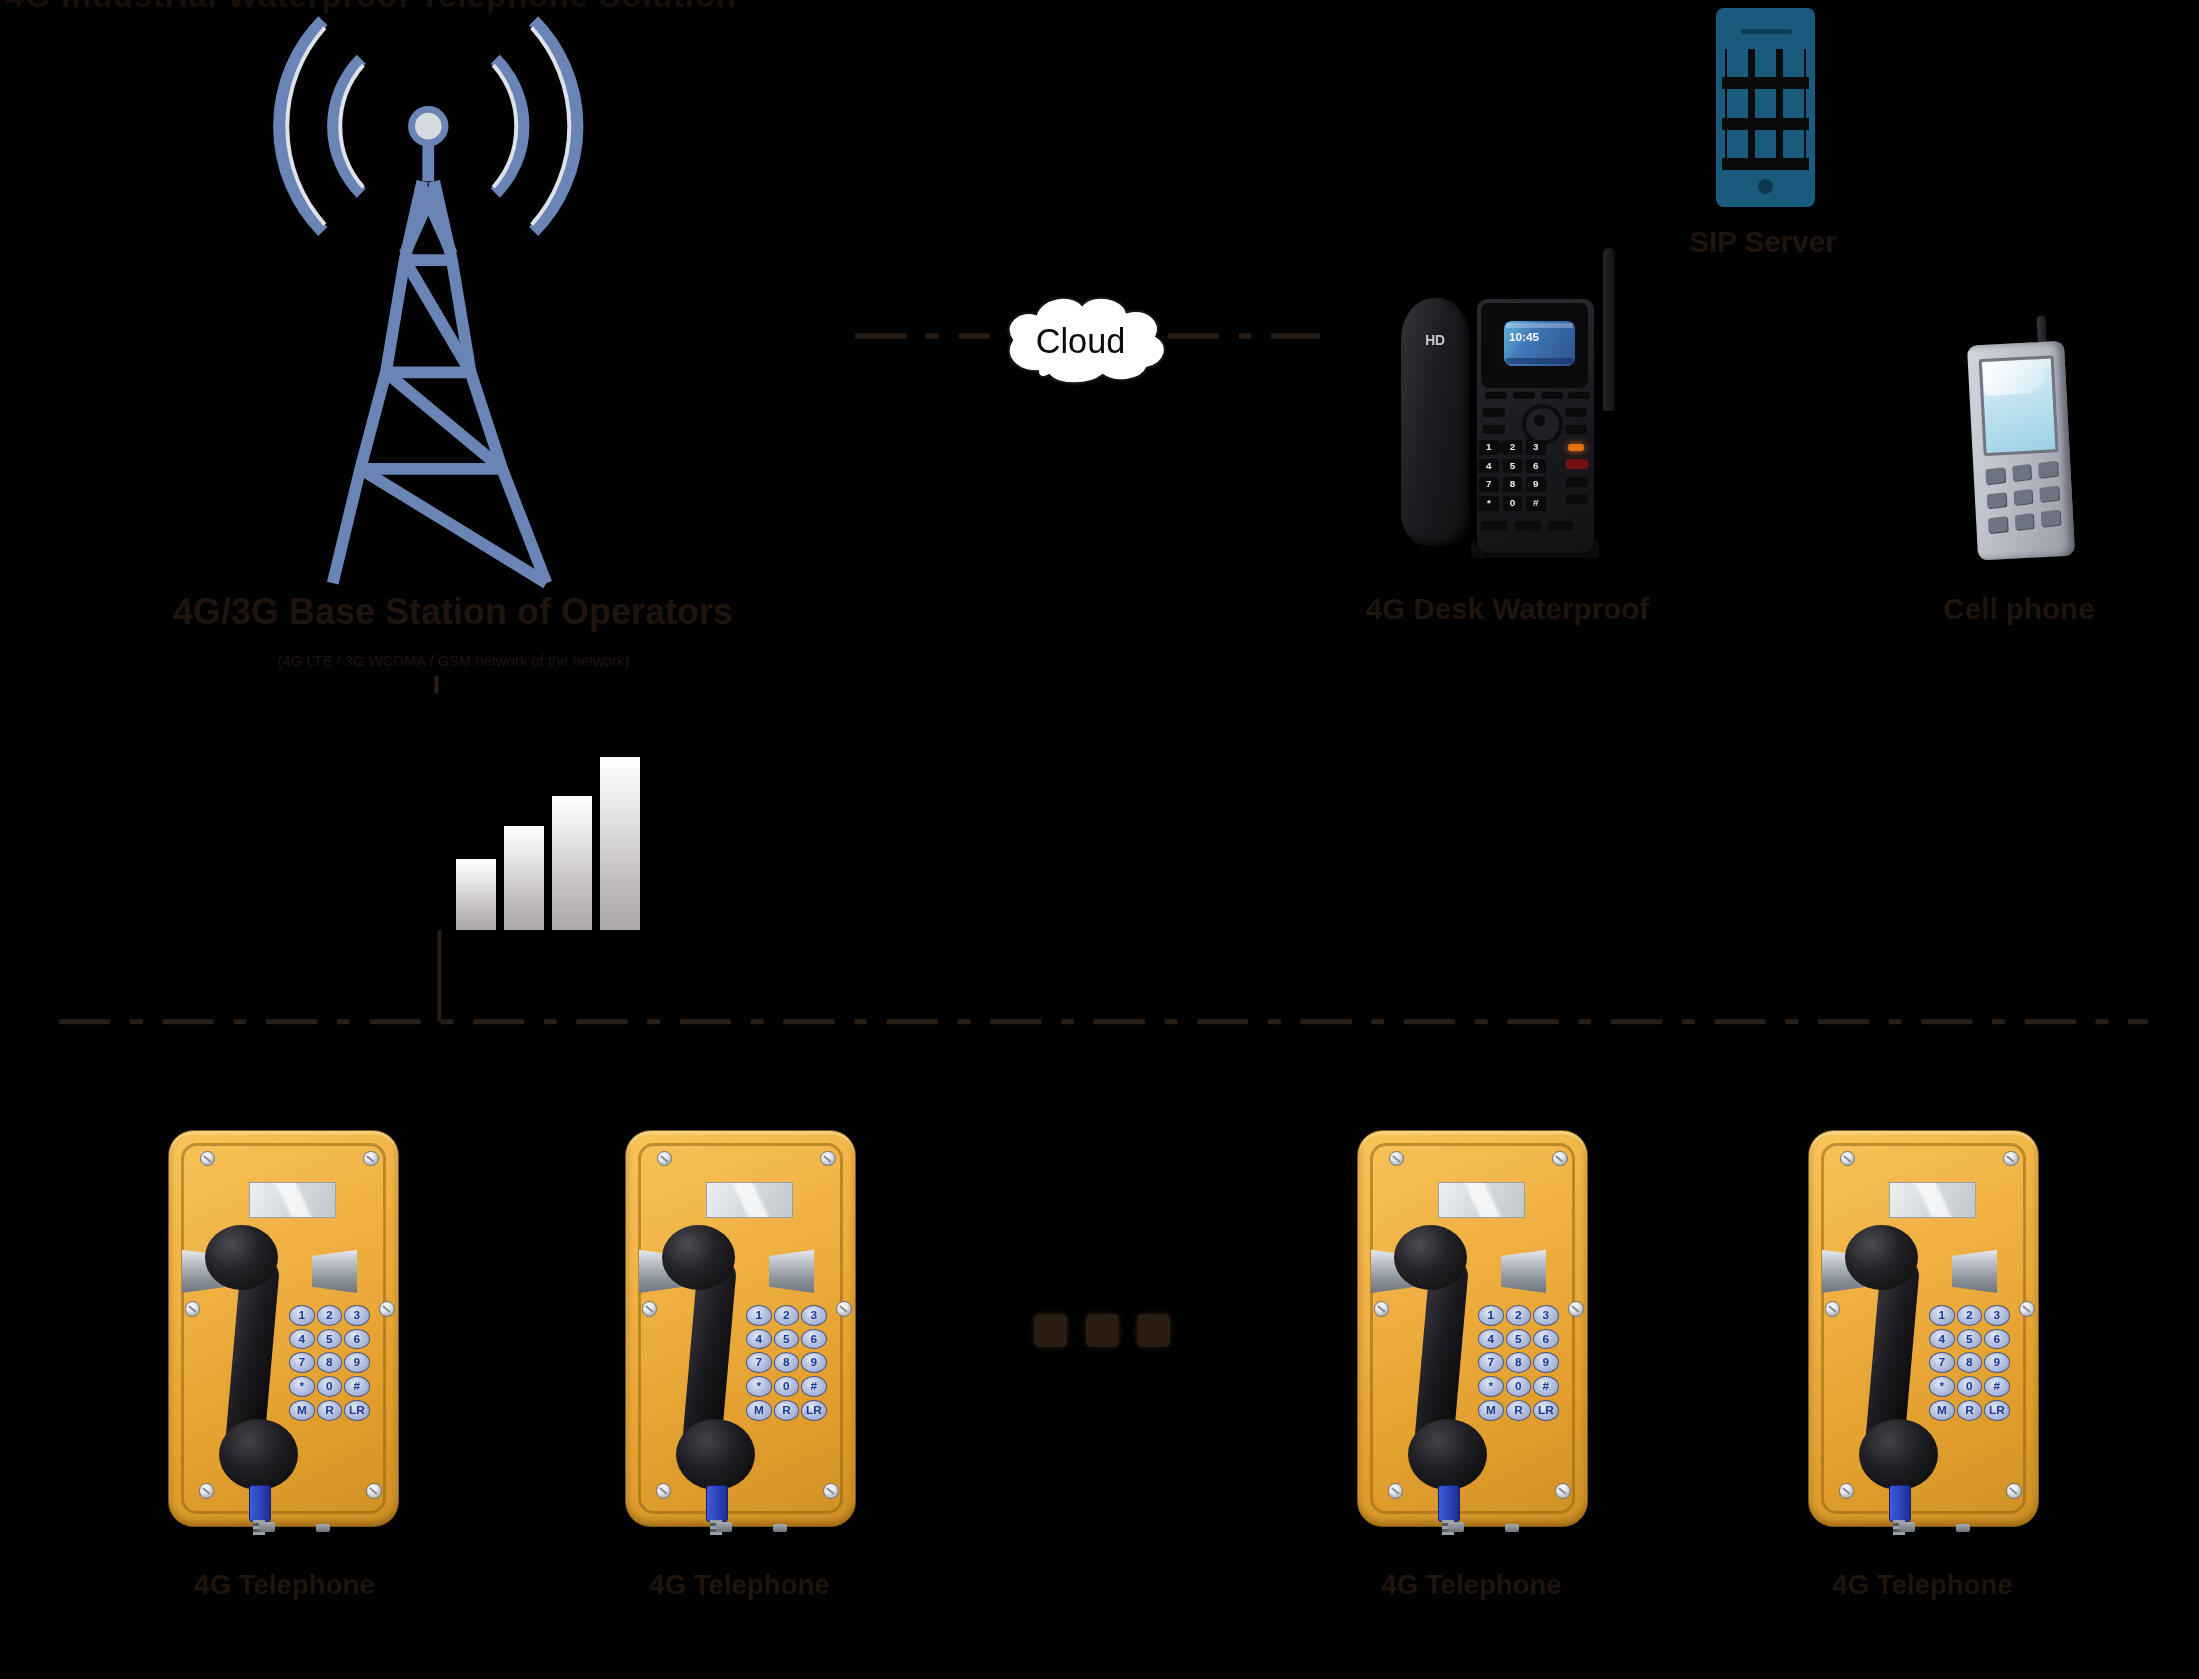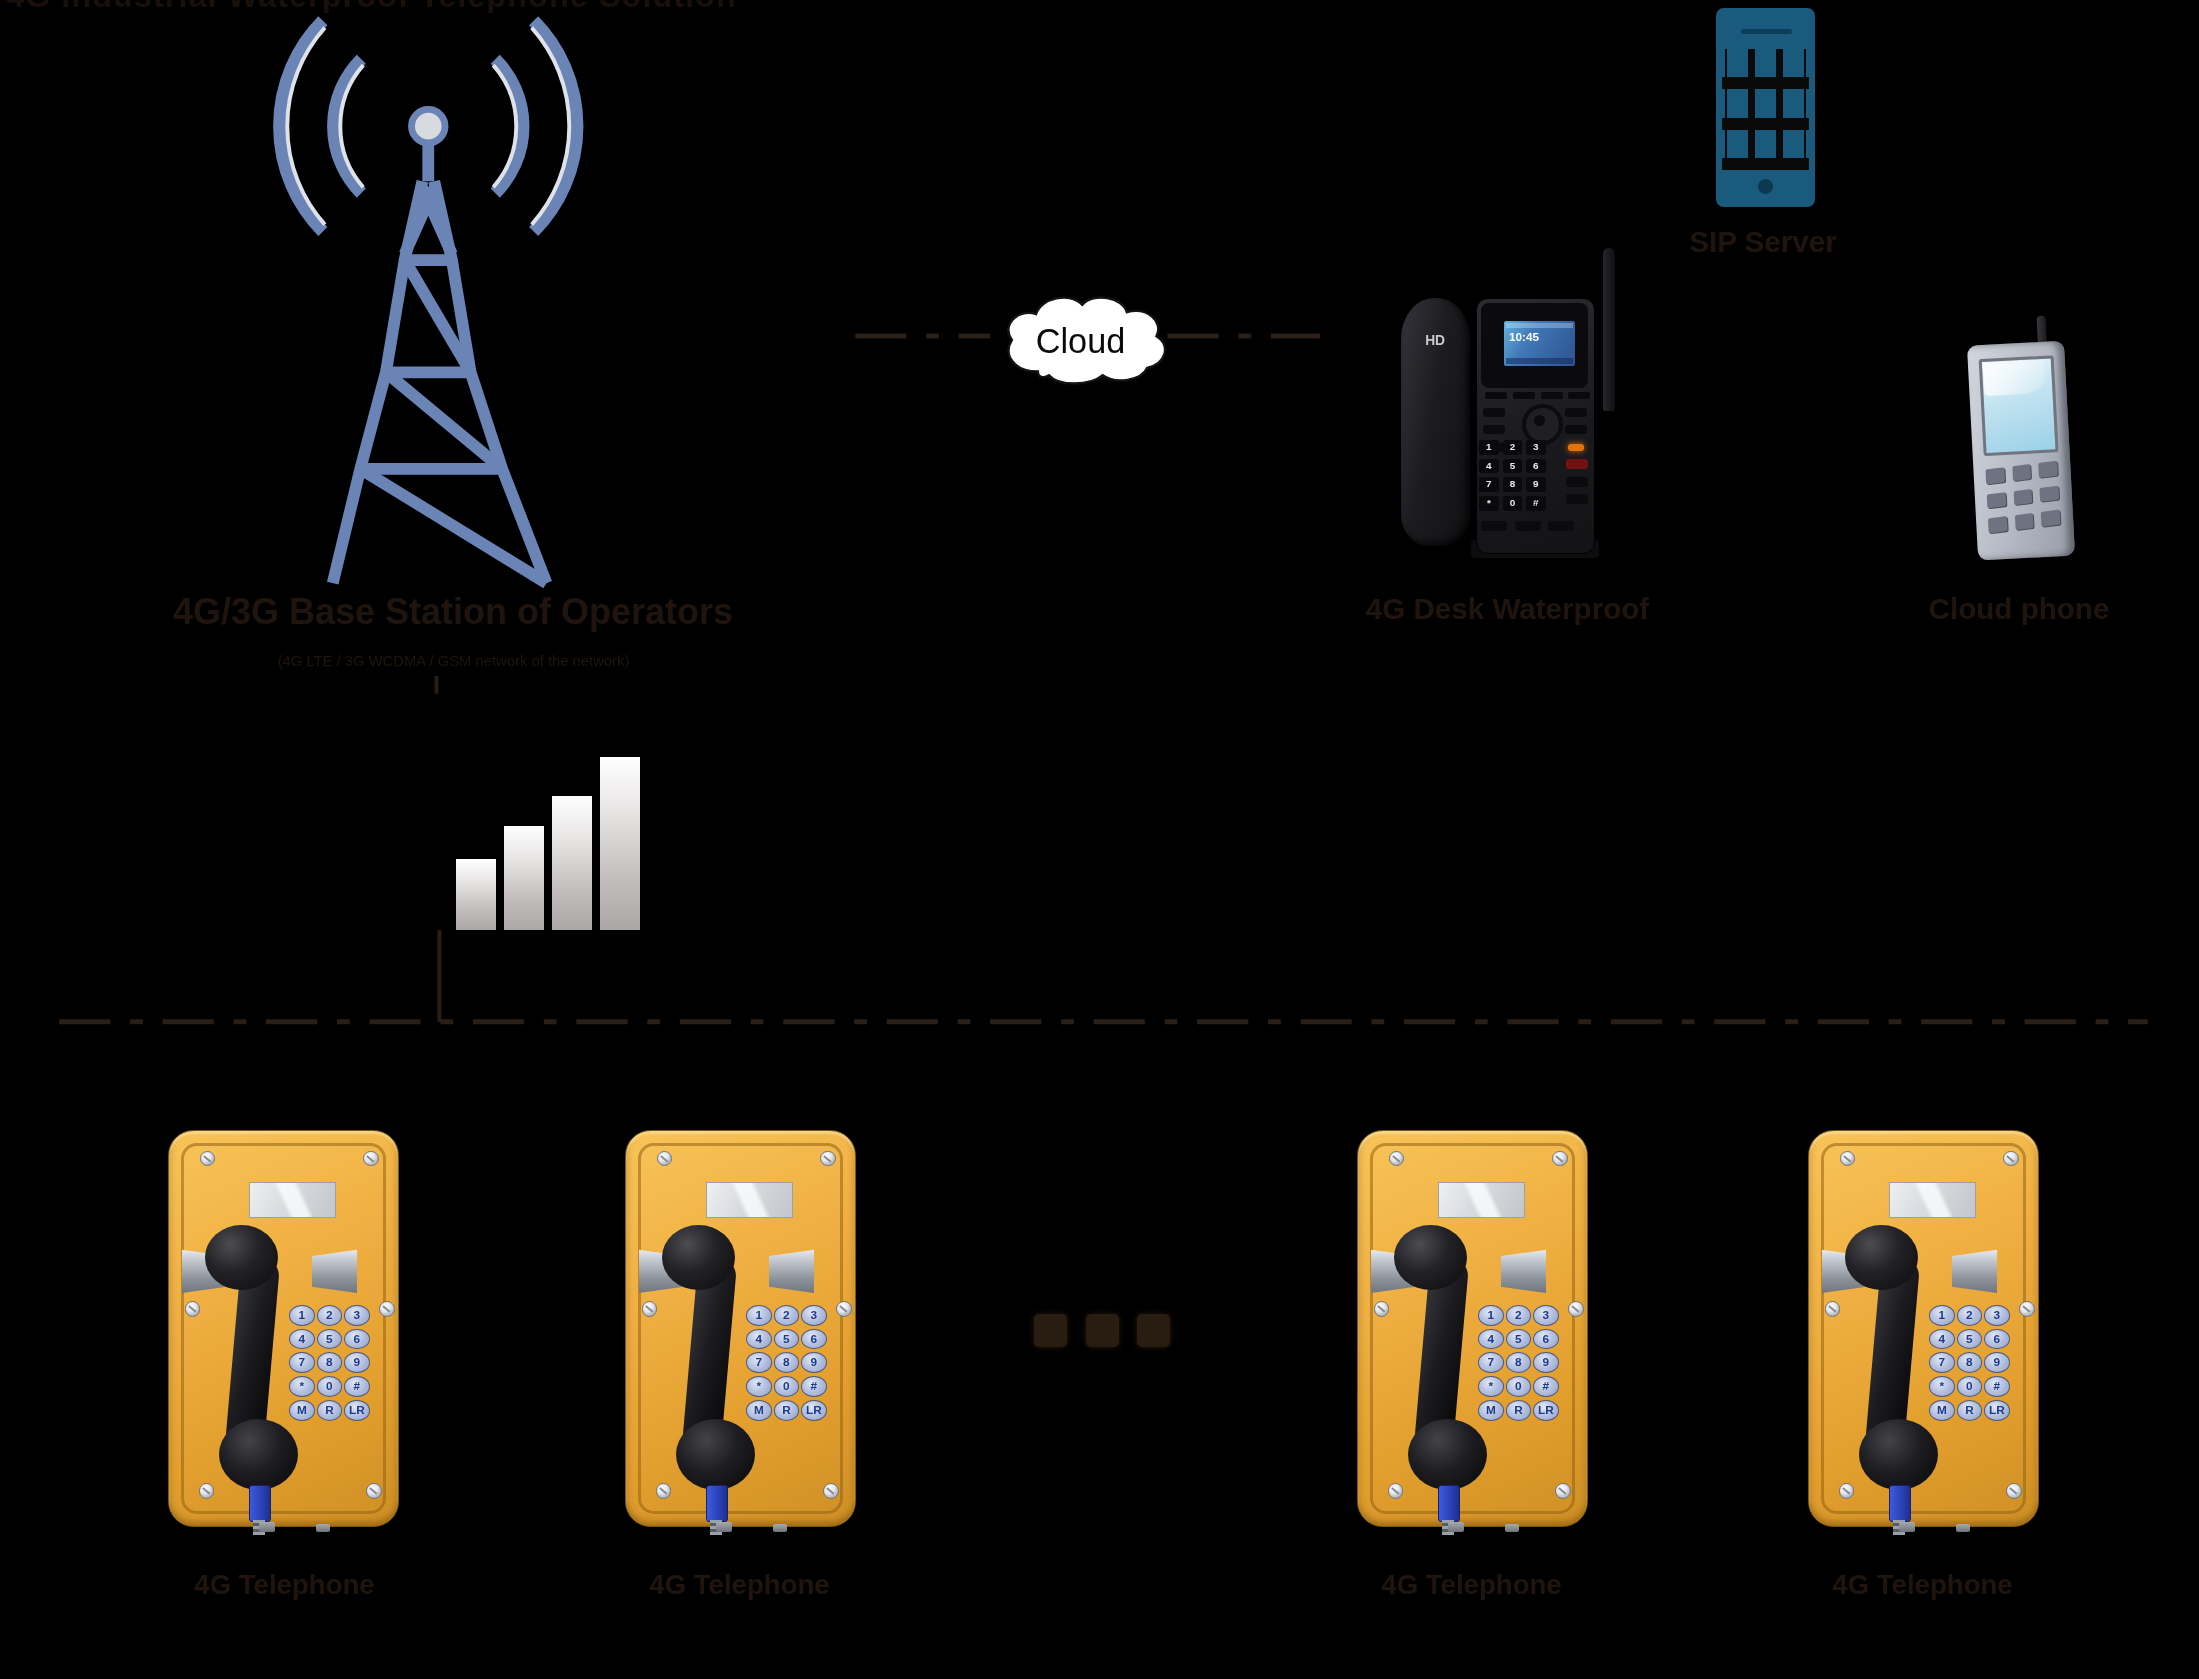--- a/index.html
+++ b/index.html
@@ -32,21 +32,21 @@
   
   #desk-phone{left:1377px;top:248px;width:241px;height:315px;}
   .dp{position:absolute;}
   #dp-antenna{left:226px;top:0;width:11.8px;height:163px;background:linear-gradient(90deg,#26262b,#101013);border-radius:5.9px 5.9px 2px 2px;}
   #dp-handset{left:23.6px;top:50px;width:69px;height:248px;border-radius:33px 33px 27.6px 27.6px / 41px 41px 31.5px 31.5px;
       background:linear-gradient(100deg,#34343b 0%,#1c1c20 45%,#111114 100%);box-shadow:inset -3.9px -3.9px 7.9px rgba(0,0,0,.7);}
   #dp-hd{left:23.6px;top:85px;width:69px;text-align:center;color:#c9c9cd;font-weight:bold;font-size:13.8px;}
   #dp-body{left:99px;top:50px;width:117px;height:254px;background:linear-gradient(160deg,#2b2b31 0%,#1a1a1e 55%,#131316 100%);
       border-radius:11.8px;border:1px solid #000;}
   #dp-screenframe{left:104px;top:55px;width:107px;height:85px;background:#0b0b0e;border-radius:7.9px;}
-  #dp-screen{left:127px;top:73px;width:71px;height:45px;border-radius:2px;
+  #dp-screen{left:127px;top:73px;width:71px;height:45px;border-radius:8px;
       background:linear-gradient(120deg,#63b4da 0%,#4179b8 35%,#34609e 75%,#2e5490 100%);}
   #dp-time{position:absolute;left:4.9px;top:8.9px;color:#fff;font-size:11.8px;font-weight:bold;}
   .dp-statbar{position:absolute;left:2px;top:2px;right:2px;height:4.9px;background:rgba(255,255,255,.28);}
   .dp-menubar{position:absolute;left:2px;bottom:2px;right:2px;height:5.9px;background:rgba(20,40,90,.55);}
   .dp-soft{position:absolute;top:144px;width:21.7px;height:6.9px;background:#0a0a0c;border-radius:2px;}
   #dp-nav{left:145px;top:156px;width:33px;height:33px;border-radius:50%;border:4.9px solid #0c0c0f;background:#1f1f24;}
   #dp-navdot{left:157px;top:167px;width:10.8px;height:10.8px;border-radius:50%;background:#0a0a0c;}
   .dp-sidekey{position:absolute;width:21.7px;height:8.9px;background:#0b0b0d;border-radius:3px;}
   #desk-numpad{left:102px;top:192px;width:71px;height:75px;}
   .dp-key{position:absolute;width:19.7px;height:14.8px;background:#0a0a0c;border-radius:3px;color:#ededf0;
@@ -259,21 +259,21 @@
         <div class="cp-key" style="left: 26.6px; top: 0px;"></div>
         <div class="cp-key" style="left: 53px; top: 0px;"></div>
         <div class="cp-key" style="left: 0px; top: 24.6px;"></div>
         <div class="cp-key" style="left: 26.6px; top: 24.6px;"></div>
         <div class="cp-key" style="left: 53px; top: 24.6px;"></div>
         <div class="cp-key" style="left: 0px; top: 49px;"></div>
         <div class="cp-key" style="left: 26.6px; top: 49px;"></div>
         <div class="cp-key" style="left: 53px; top: 49px;"></div>
       </div>
   </div>
-  <div class="abs ink" style="left:1881px;top:592px;width:276px;font-size:29.6px;">Cloud phone</div>
+  <div class="abs ink" style="left:1881px;top:592px;width:276px;font-size:29.6px;">Cell phone</div>
 
   <div class="abs jr-phone" style="left:168px;top:1130px;">
       <div class="jr jr-bodyshell"></div>
       <div class="jr jr-innerline"></div>
       <div class="jr jr-screw" style="left: 31.5px; top: 20.7px;"></div>
       <div class="jr jr-screw" style="left: 195px; top: 20.7px;"></div>
       <div class="jr jr-screw" style="left: 16.7px; top: 171px;"></div>
       <div class="jr jr-screw" style="left: 211px; top: 171px;"></div>
       <div class="jr jr-screw" style="left: 30.5px; top: 353px;"></div>
       <div class="jr jr-screw" style="left: 198px; top: 353px;"></div>

